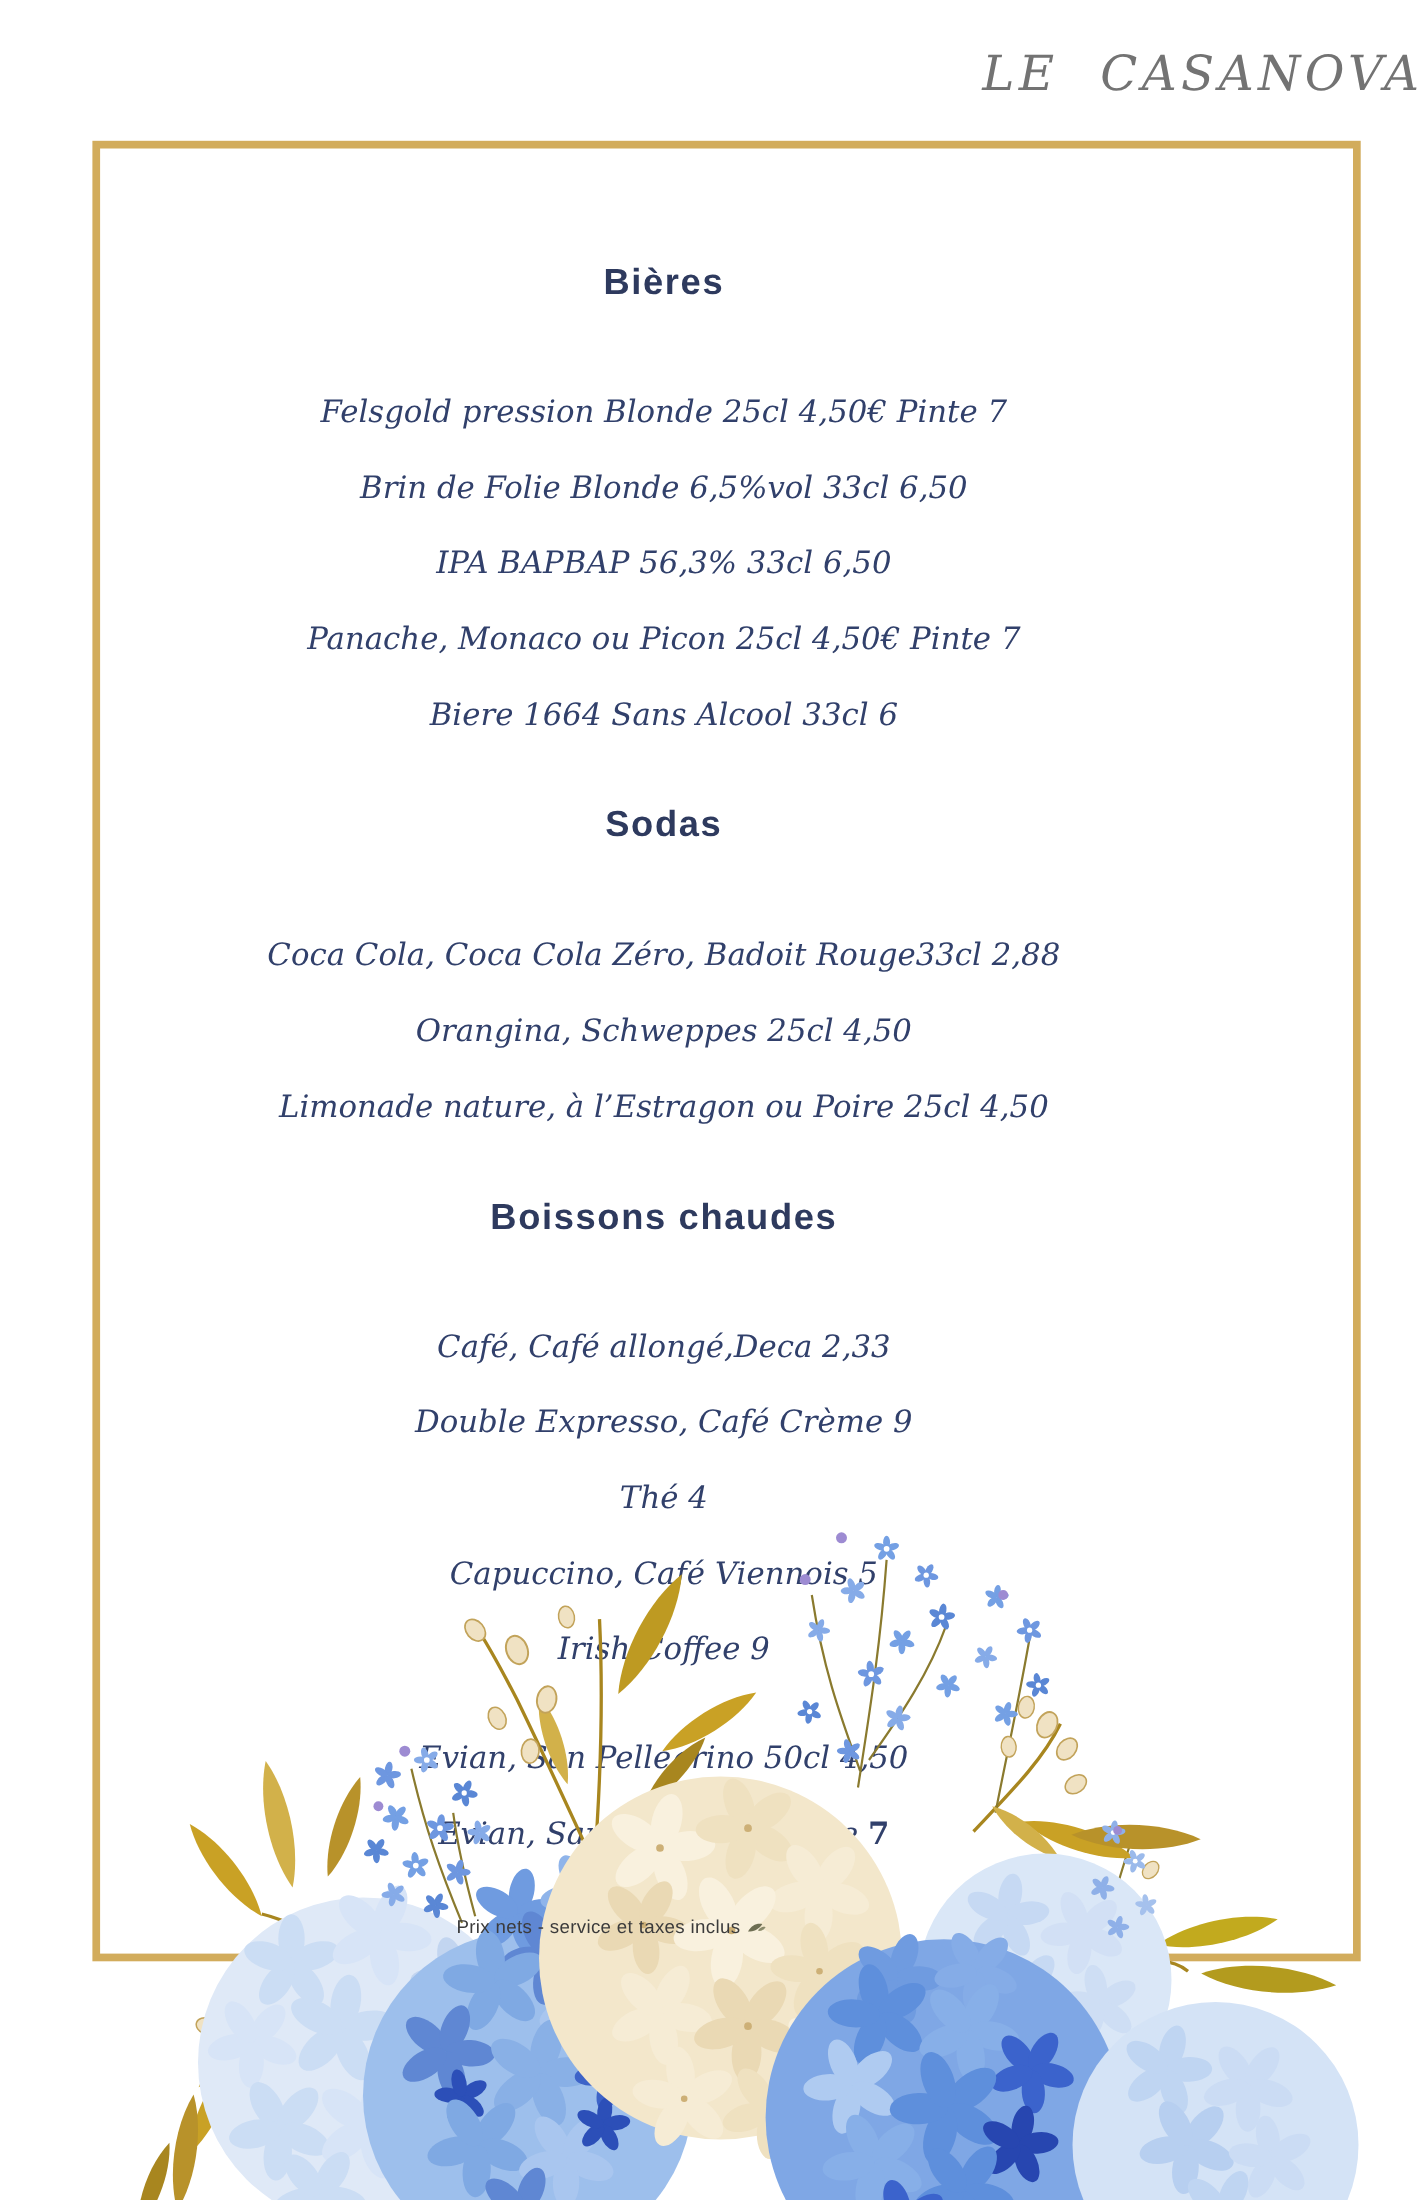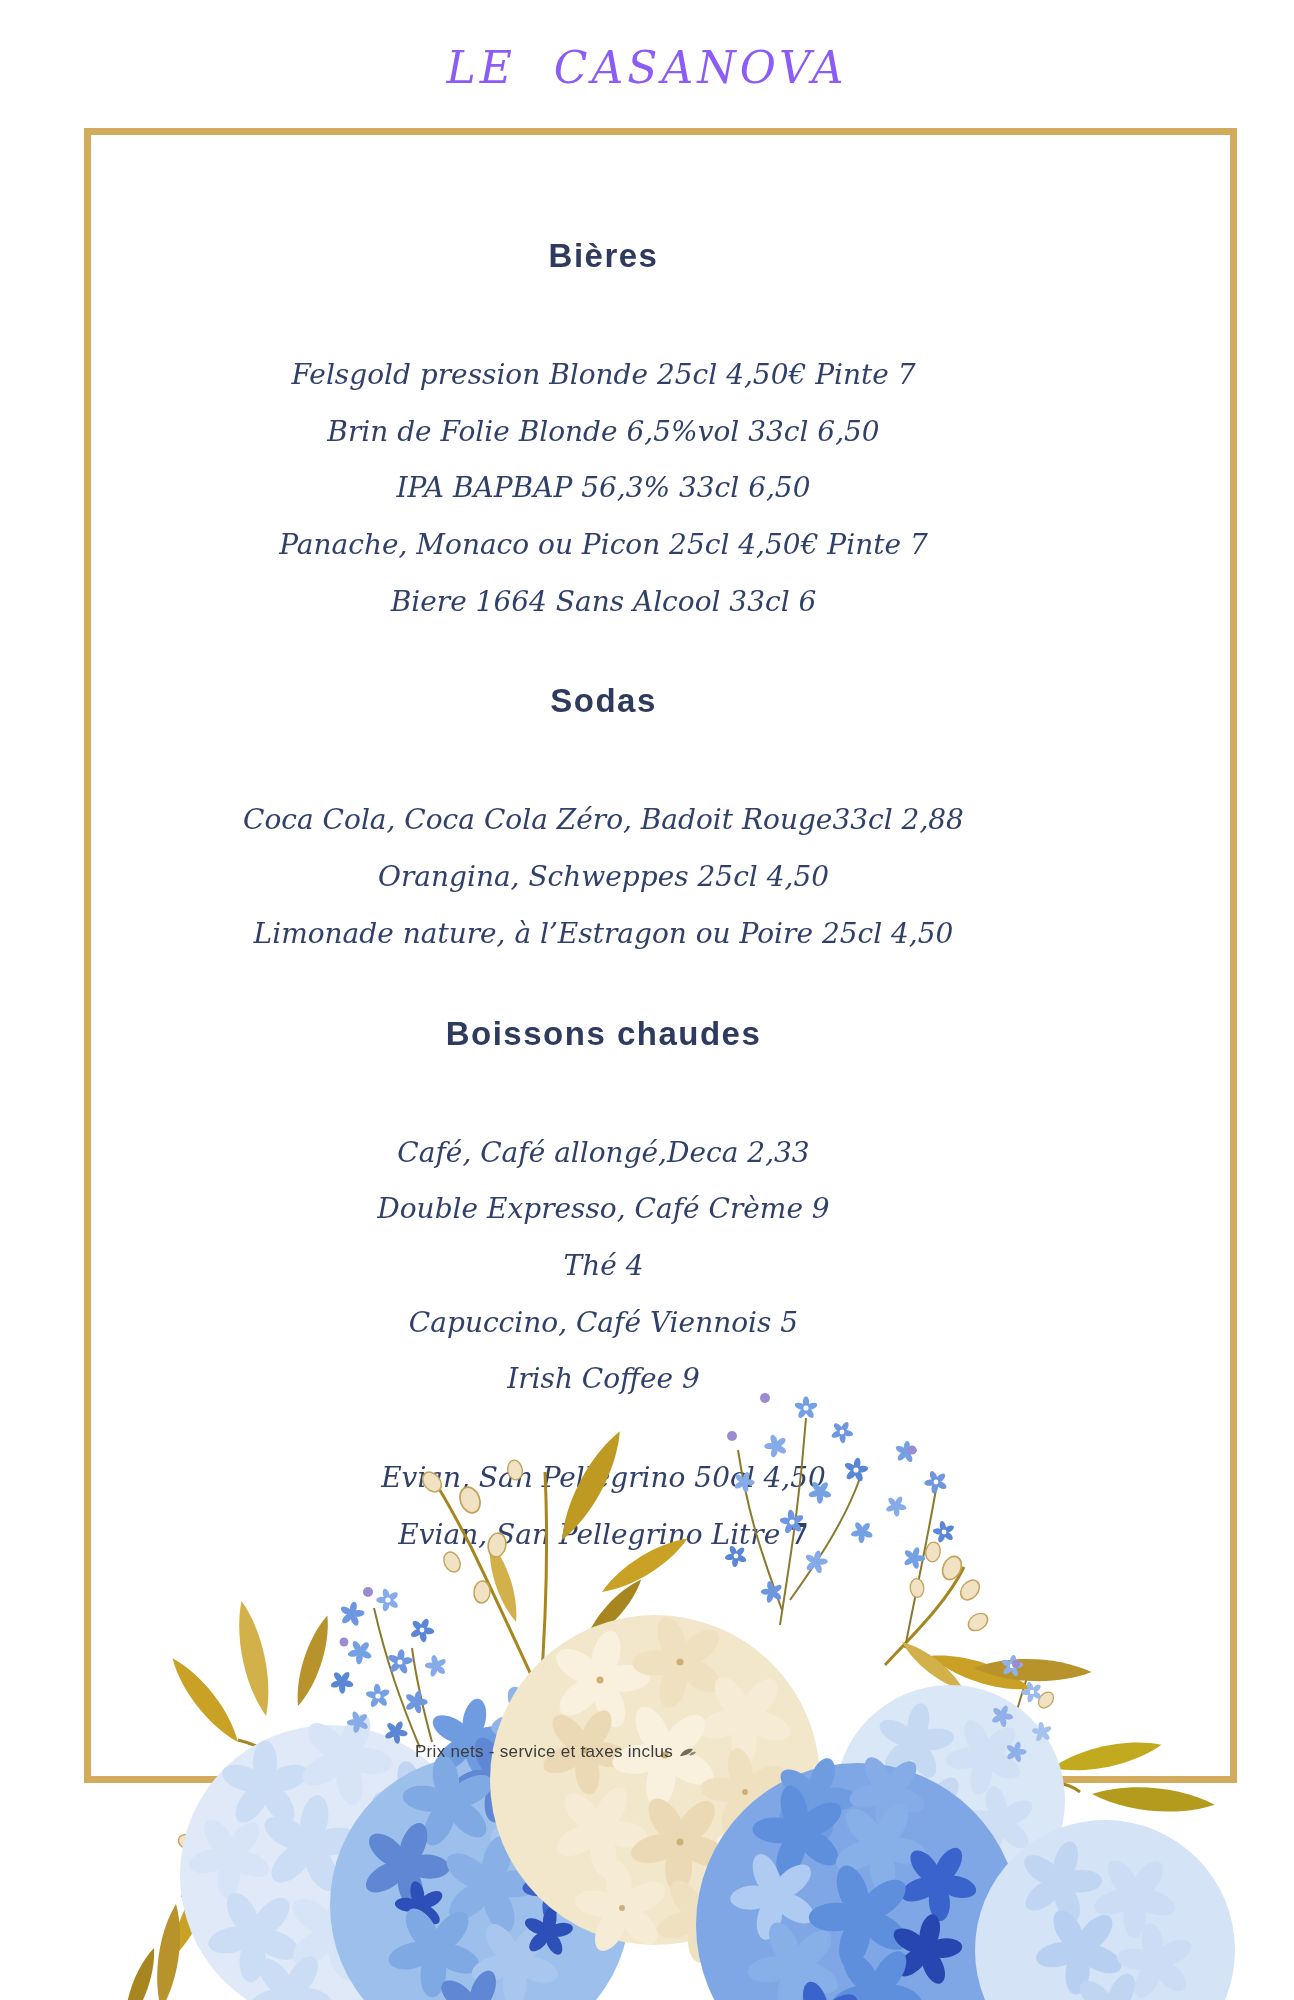--- a/index.html
+++ b/index.html
@@ -1,29 +1,29 @@
 <!DOCTYPE html>
 <html><head>
 <meta charset="utf-8">
 <style>
   html,body{margin:0;padding:0}
   body{width:1294px;height:2000px;position:relative;background:#ffffff;overflow:hidden;
        font-family:"Liberation Sans",sans-serif}
-  .title{position:absolute;top:42px;left:0;width:1294px;margin:0;text-align:center;
+  .title{position:absolute;top:42px;left:0;width:1294px;margin:0;text-align:right;
          font-family:"DejaVu Serif",serif;font-style:italic;font-weight:500;
-         font-size:44px;line-height:52px;letter-spacing:4px;word-spacing:20px;color:#8b5cf6}
+         font-size:44px;line-height:52px;letter-spacing:4px;word-spacing:20px;color:#737373}
   .frame{position:absolute;left:84px;top:128px;width:1153px;height:1655px;
          border:7px solid #D2AC5C;box-sizing:border-box}
   .menu{position:absolute;top:238px;left:84px;width:1039px;text-align:center;color:#2E3A5E}
   .menu h2{margin:0;font-family:"Liberation Sans",sans-serif;font-weight:700;
            font-size:33px;line-height:36px;letter-spacing:1.5px;color:#2E3A5E}
   .menu h2.gap{margin-top:55px}
   .items{margin-top:75px}
   .items.waters{margin-top:46px}
-  .item{margin:4px;height:52.7px;line-height:52.7px;font-family:"DejaVu Serif",serif;
+  .item{margin:16px;height:52.7px;line-height:52.7px;font-family:"DejaVu Serif",serif;
         font-style:italic;font-size:28px;color:#31406B;white-space:nowrap}
   .upright{font-style:normal;font-weight:700}
   .bouquet{position:absolute;left:0;top:1340px;width:1294px;height:660px;z-index:3}
   .footer-note{position:absolute;top:1742px;left:0;width:1112px;z-index:4;text-align:center;
                font-size:17px;line-height:20px;letter-spacing:.3px;color:#3B3B3B}
   .footer-note .leaf-glyph{display:inline-block;vertical-align:-1px;margin-left:6px}
 </style>
 </head>
 <body>
 

